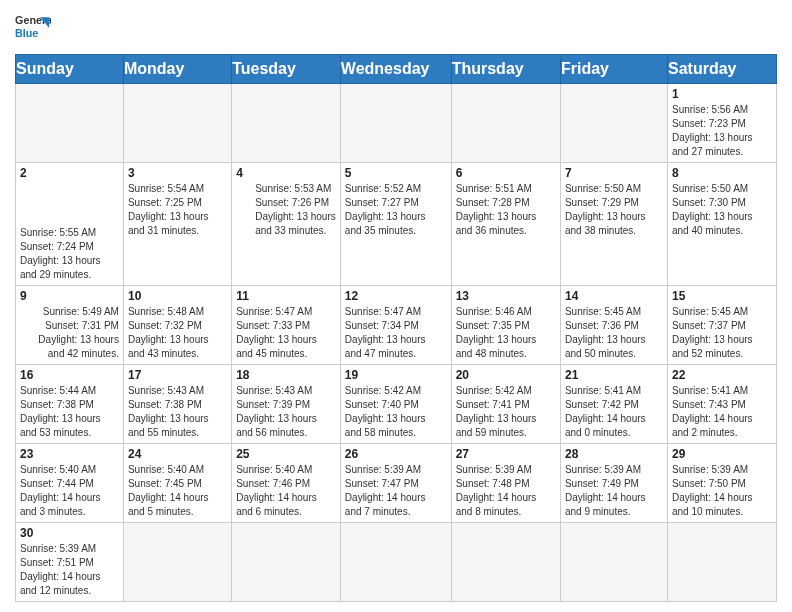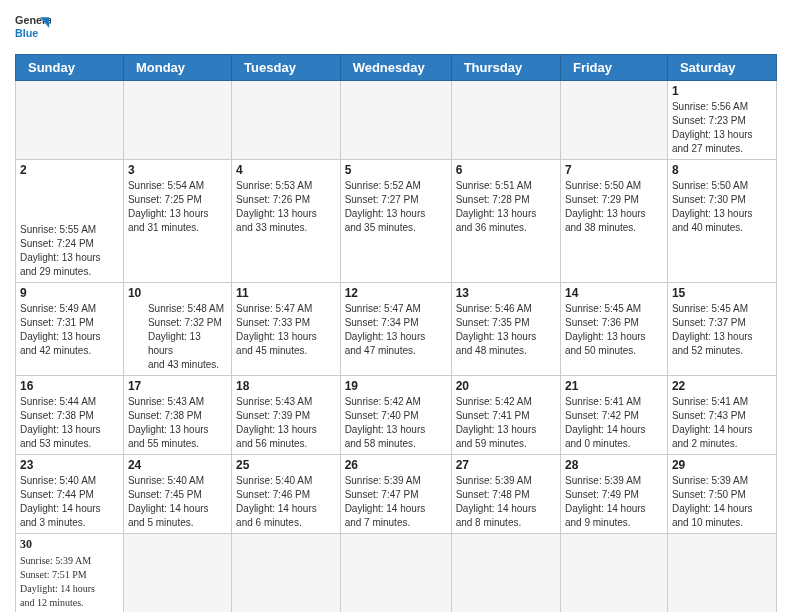--- a/index.html
+++ b/index.html
@@ -41,23 +41,23 @@
       color: #444;
     }
     .calendar {
       width: 100%;
       border-collapse: collapse;
       border: 1px solid #ccc;
     }
     .calendar th {
       background-color: #2e7bbf;
       color: #fff;
-      font-size: 13px;
+      font-size: 16px;
       font-weight: bold;
-      padding: 5px 12px;
+      padding: 5px 0;
       text-align: left;
       border: 1px solid #2266a0;
     }
     .calendar td {
       vertical-align: top;
       border: 1px solid #ccc;
       padding: 3px 4px;
       font-size: 9.5px;
       color: #222;
       min-height: 80px;
@@ -71,21 +71,20 @@
     .day-info {
       font-size: 10px;
       line-height: 1.4;
       color: #333;
     }
     .empty-cell {
       background: #f5f5f5;
     }
     .calendar tr:last-child td {
       min-height: 60px;
-      font-family: Liberation Serif, serif;
     }
   </style>
 </head>
 <body>
 
 <div class="page">
   <div class="header">
     <div class="logo">
       <svg class="logo-icon" viewBox="0 0 40 40">
         <text x="0" y="16" font-size="12" font-weight="bold" fill="#333">General</text>
@@ -137,21 +136,21 @@
           </td>
           <td>
             <div class="day-number">3</div>
             <div class="day-info" style="white-space: pre-line;">Sunrise: 5:54 AM
 Sunset: 7:25 PM
 Daylight: 13 hours
 and 31 minutes.</div>
           </td>
           <td>
             <div class="day-number">4</div>
-            <div class="day-info" style="white-space: pre-line;">Sunrise: 5:53 AM
+            <div class="day-info" style="white-space: pre-line; margin-left: 19px;">Sunrise: 5:53 AM
 Sunset: 7:26 PM
 Daylight: 13 hours
 and 33 minutes.</div>
           </td>
           <td>
             <div class="day-number">5</div>
             <div class="day-info" style="white-space: pre-line;">Sunrise: 5:52 AM
 Sunset: 7:27 PM
 Daylight: 13 hours
 and 35 minutes.</div>
@@ -174,28 +173,28 @@
             <div class="day-number">8</div>
             <div class="day-info" style="white-space: pre-line;">Sunrise: 5:50 AM
 Sunset: 7:30 PM
 Daylight: 13 hours
 and 40 minutes.</div>
           </td>
         </tr>
         <tr>
           <td>
             <div class="day-number">9</div>
-            <div class="day-info" style="white-space: pre-line;">Sunrise: 5:49 AM
+            <div class="day-info" style="white-space: pre-line; text-align: right;">Sunrise: 5:49 AM
 Sunset: 7:31 PM
 Daylight: 13 hours
 and 42 minutes.</div>
           </td>
           <td>
             <div class="day-number">10</div>
-            <div class="day-info" style="white-space: pre-line; margin-left: 20px;">Sunrise: 5:48 AM
+            <div class="day-info" style="white-space: pre-line;">Sunrise: 5:48 AM
 Sunset: 7:32 PM
 Daylight: 13 hours
 and 43 minutes.</div>
           </td>
           <td>
             <div class="day-number">11</div>
             <div class="day-info" style="white-space: pre-line;">Sunrise: 5:47 AM
 Sunset: 7:33 PM
 Daylight: 13 hours
 and 45 minutes.</div>

